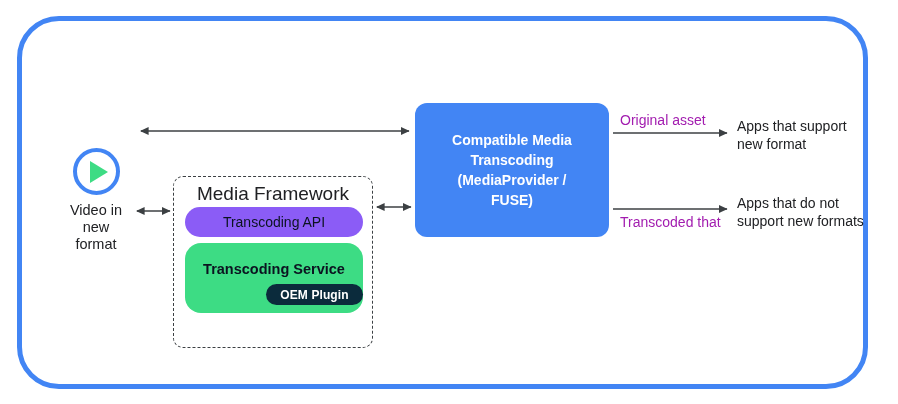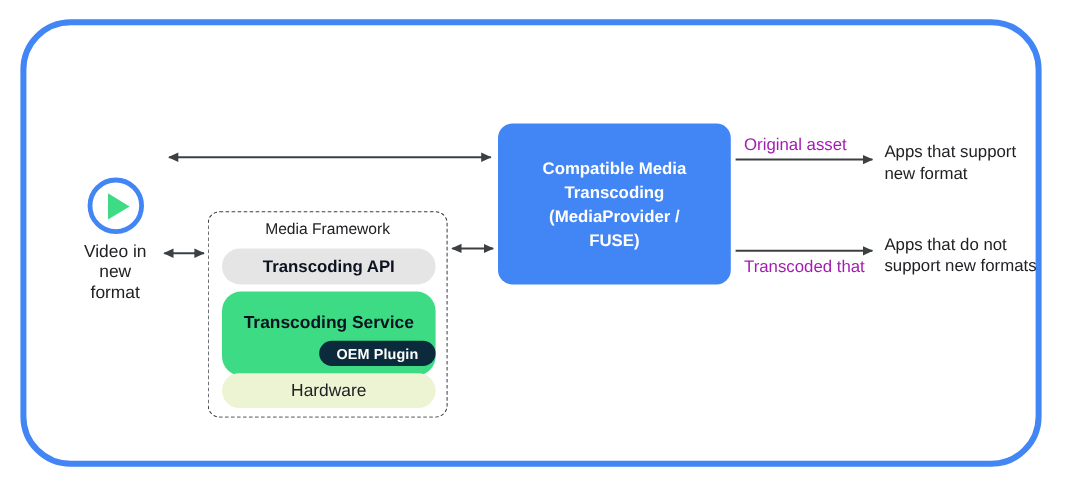--- a/index.html
+++ b/index.html
@@ -79,41 +79,41 @@
     border: 1.6px dashed #3c4043;
     border-radius: 10px;
     background: #ffffff;
   }
   .mf-title {
     position: absolute;
     top: 6px;
     left: 0;
     width: 100%;
     text-align: center;
-    font-size: 13px;
+    font-size: 19px;
     color: #202124;
   }
 
   .layer {
     position: absolute;
     left: 11px;
     width: 178px;
     box-sizing: border-box;
     border-radius: 16px;
     display: flex;
     align-items: center;
     justify-content: center;
     text-align: center;
   }
   .layer-api {
     top: 30px;
     height: 30px;
-    background: #e5e5e5;
-    font-size: 14px;
-    font-weight: bold;
+    background: #8b5cf6;
+    font-size: 14px;
+    font-weight: normal;
     color: #0b1320;
   }
   .layer-service {
     top: 66px;
     height: 70px;
     background: #3DDC84;
     font-size: 14.5px;
     font-weight: bold;
     color: #0b1320;
     align-items: flex-start;
@@ -234,21 +234,20 @@
 
   <div class="media-framework">
     <div class="mf-title">Media Framework</div>
 
     <div class="layer layer-api">Transcoding API</div>
 
     <div class="layer layer-service">Transcoding Service</div>
 
     <div class="oem-plugin">OEM Plugin</div>
 
-    <div class="layer layer-hw">Hardware</div>
   </div>
 
   <div class="cmt-box">Compatible Media
 Transcoding
 (MediaProvider / FUSE)</div>
 
   <div class="asset-label lbl-original">Original asset</div>
   <div class="apps-label apps-support">Apps that support
 new format</div>
 

